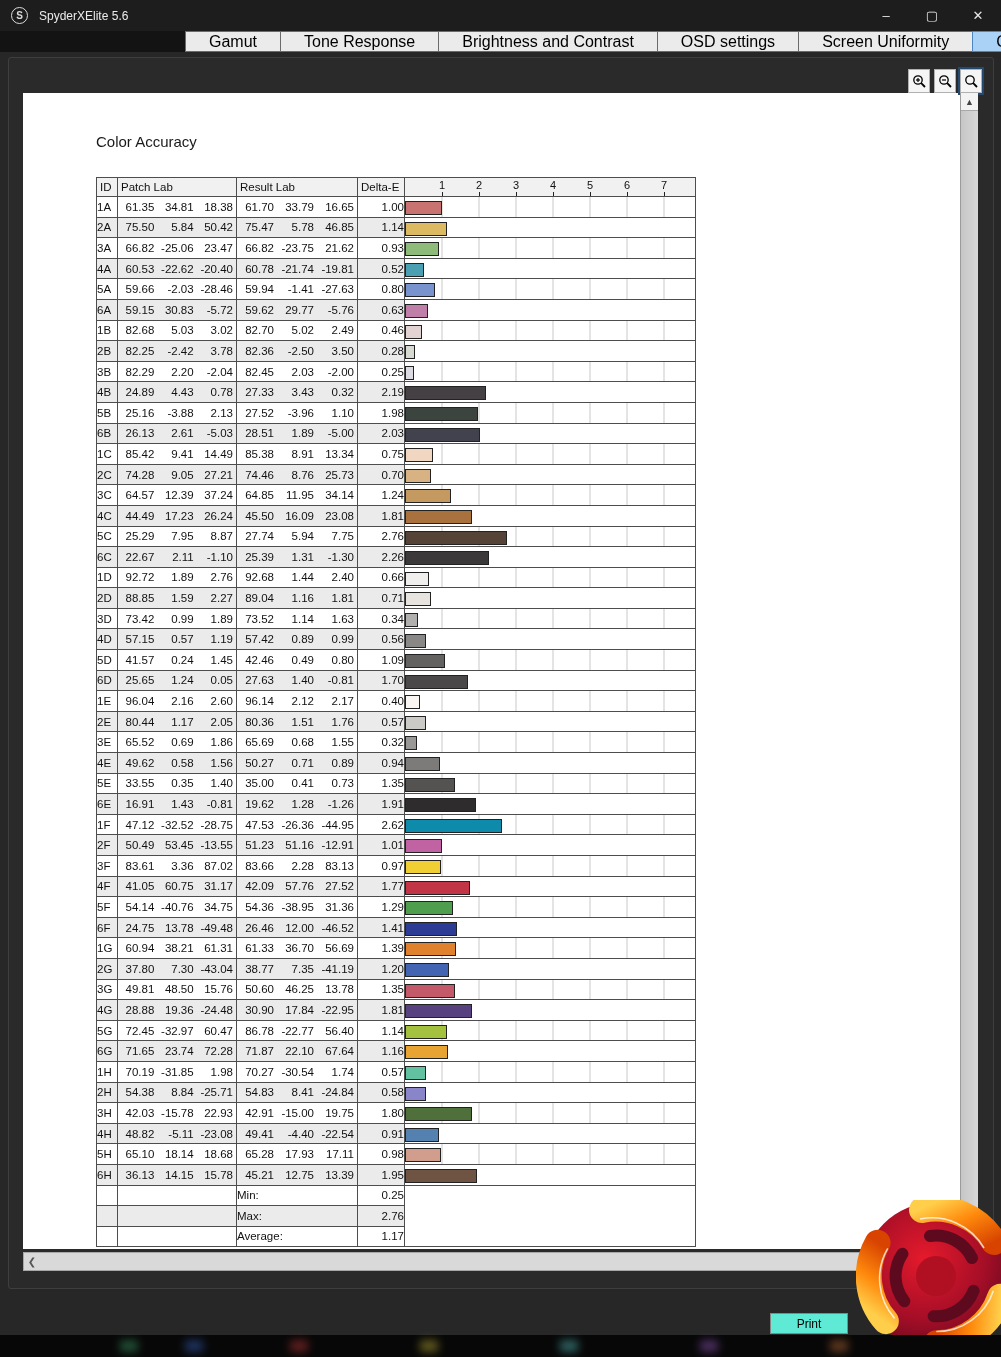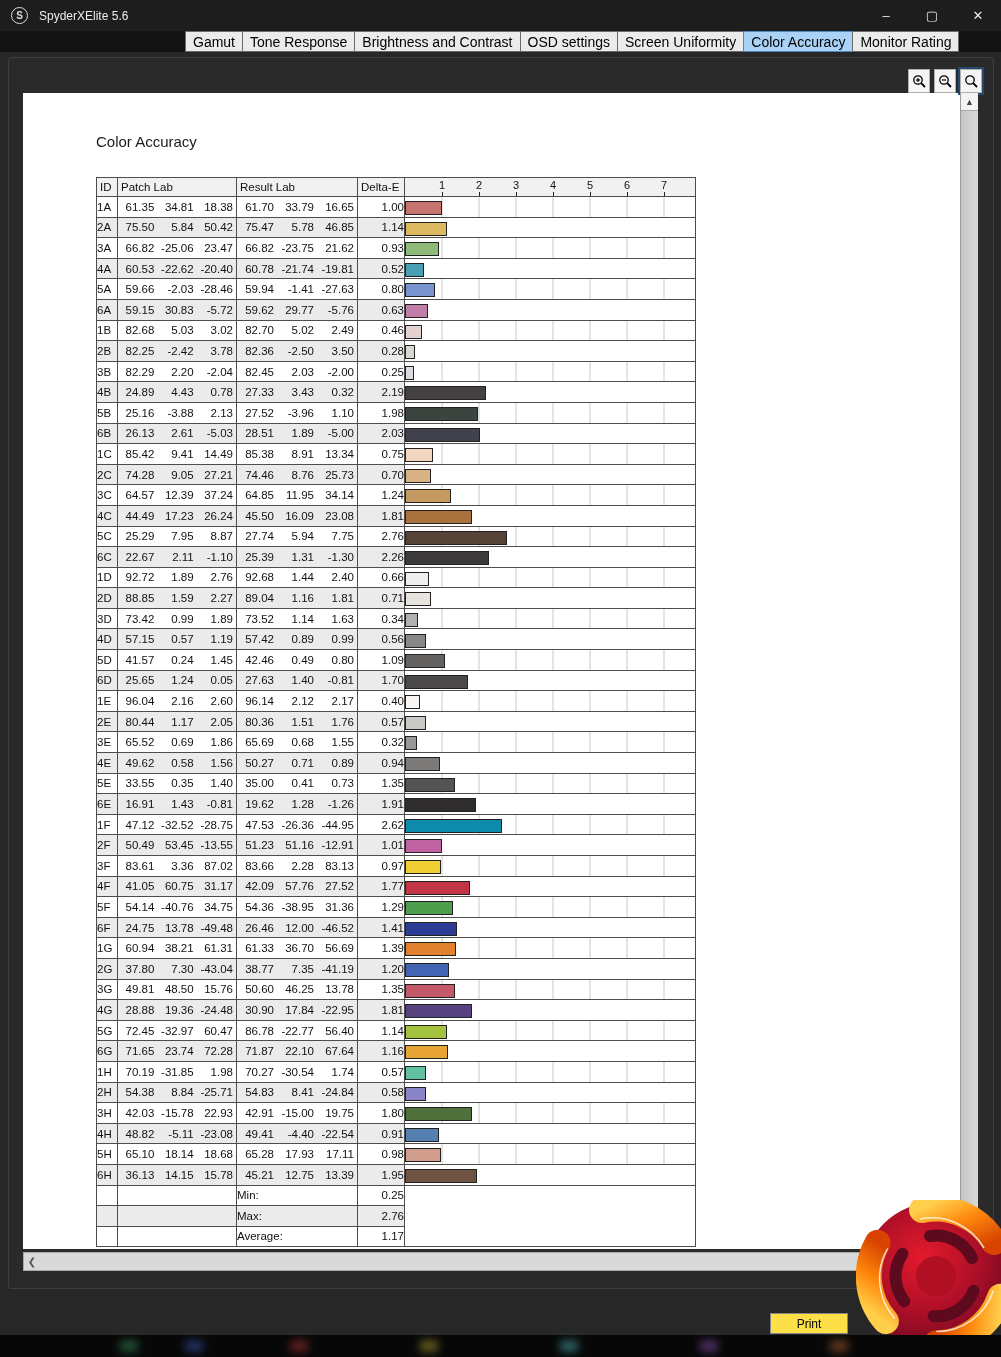--- a/index.html
+++ b/index.html
@@ -11,21 +11,21 @@
   .titlebar{position:absolute;left:0;top:0;width:100%;height:31px;background:#1d1d1d;display:flex;align-items:center;}
   .app-icon{width:15px;height:15px;border:1.5px solid #dcdcdc;border-radius:50%;color:#dcdcdc;
     font-size:10px;font-weight:bold;line-height:15px;text-align:center;margin-left:11px;}
   .window-title{color:#ececec;font-size:12px;margin-left:11px;}
   .win-controls{position:absolute;right:0;top:0;height:31px;display:flex;}
   .win-btn{width:46px;height:31px;color:#e8e8e8;font-size:13px;display:flex;align-items:center;justify-content:center;cursor:default;}
   
   .tabstrip{position:absolute;left:0;top:31px;width:100%;height:21px;background:#131313;
     display:flex;align-items:stretch;padding-left:186px;box-sizing:border-box;}
   .tab{background:#ebebeb;border:1px solid #6b6b6b;margin-left:-1px;color:#000;
-    font-size:14px;padding:0 7px;display:flex;align-items:center;white-space:nowrap;box-sizing:border-box;}
+    font-size:16px;padding:0 23px;display:flex;align-items:center;white-space:nowrap;box-sizing:border-box;}
   .tab.selected{background:#a9d2f6;border-color:#4e86c2;}
   
   .panel{position:absolute;left:8px;top:57px;width:984px;height:1230px;background:#2a2a2a;
     border:1px solid #3e3e3e;border-radius:3px;}
   .zoom-tools{position:absolute;left:908px;top:69px;display:flex;gap:4px;}
   .zoombtn{width:20px;height:22px;background:#f5f5f5;border:1px solid #b0b0b0;
     display:flex;align-items:center;justify-content:center;}
   .zoombtn.selected{outline:2px solid #25496e;}
   
   .page{position:absolute;left:23px;top:93px;width:937px;height:1156px;background:#ffffff;}
@@ -52,21 +52,21 @@
   td.c-chart{border-top:none;border-bottom:none;background-color:#fff !important;position:relative;
     background-image:repeating-linear-gradient(to right,transparent 0,transparent 36px,#c9c9c9 36px,#c9c9c9 37px);}
   tr.last-data td.c-chart{border-bottom:1px solid #4d4d4d;}
   .bar{height:14px;margin-top:2.5px;border:1px solid #222;box-sizing:border-box;}
   th.chart-head{position:relative;padding:0;}
   .tick-label{position:absolute;top:1px;width:20px;text-align:center;font-size:11px;color:#111;}
   .tick-mark{position:absolute;bottom:0;width:1px;height:4px;background:#222;}
   td.c-label{padding-left:3px;}
   td.c-chart-summary{border:1px solid #4d4d4d;border-top:none;background:#fff !important;}
   
-  .print-btn{position:absolute;left:770px;top:1313px;width:78px;height:21px;background:#fde047;
+  .print-btn{position:absolute;left:770px;top:1313px;width:78px;height:21px;background:#5eead4;
     border:1px solid #868686;font-size:12px;color:#000;font-family:"Liberation Sans",sans-serif;}
   .logo{position:absolute;left:856px;top:1200px;}
   .taskbar{position:absolute;left:0;top:1335px;width:1001px;height:22px;background:#070707;}
   .tb-blob{position:absolute;top:5px;width:18px;height:12px;filter:blur(4px);opacity:.45;}
 </style>
 </head>
 <body>
 
 <div class="titlebar">
   <div class="app-icon">S</div>

